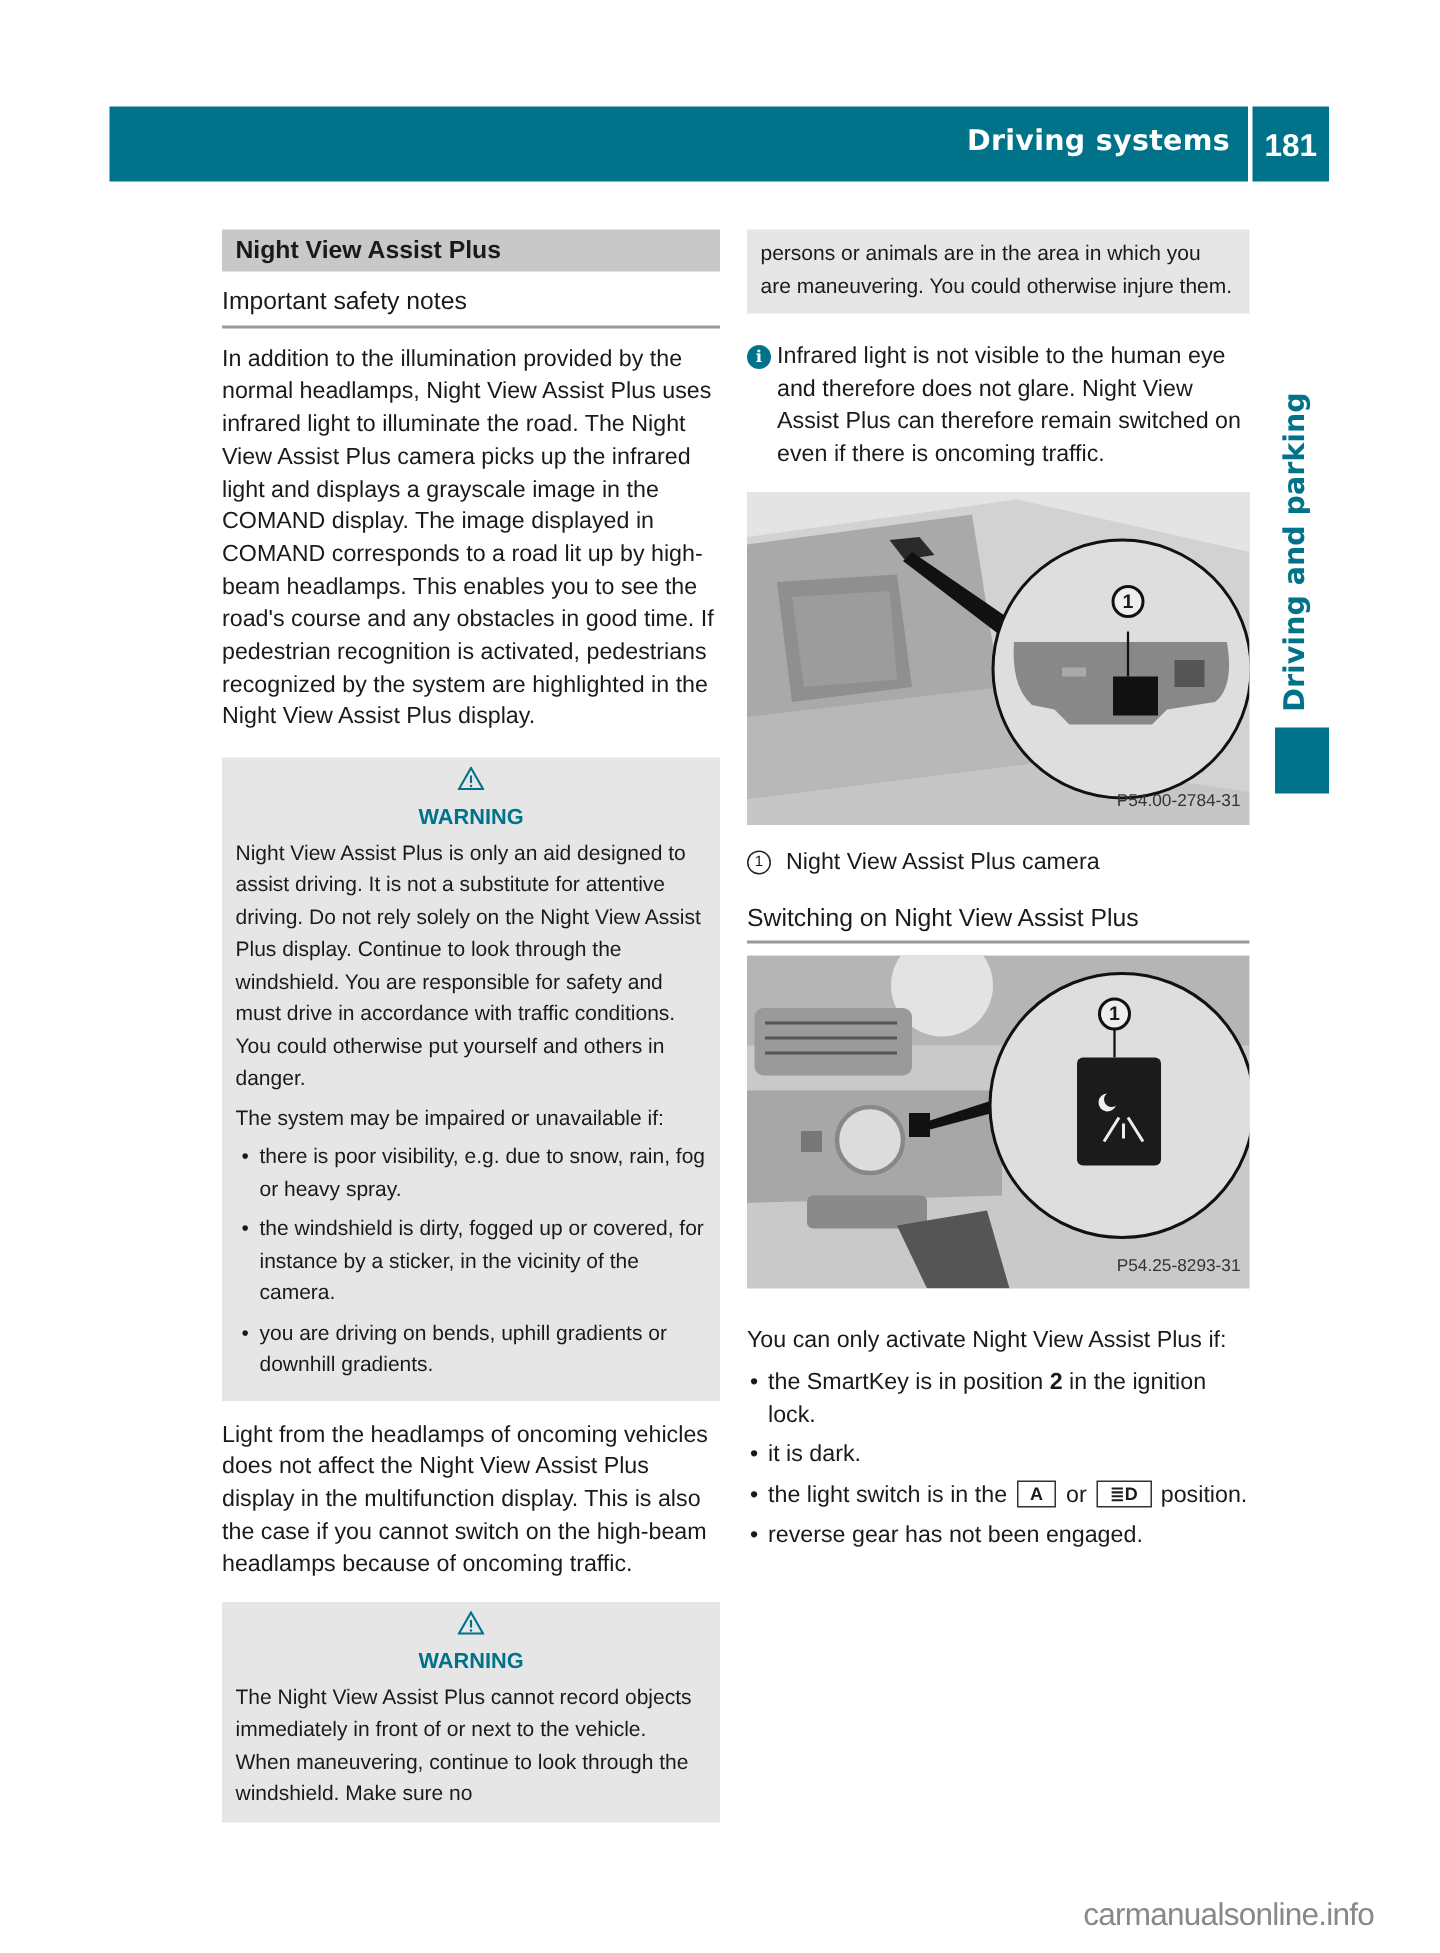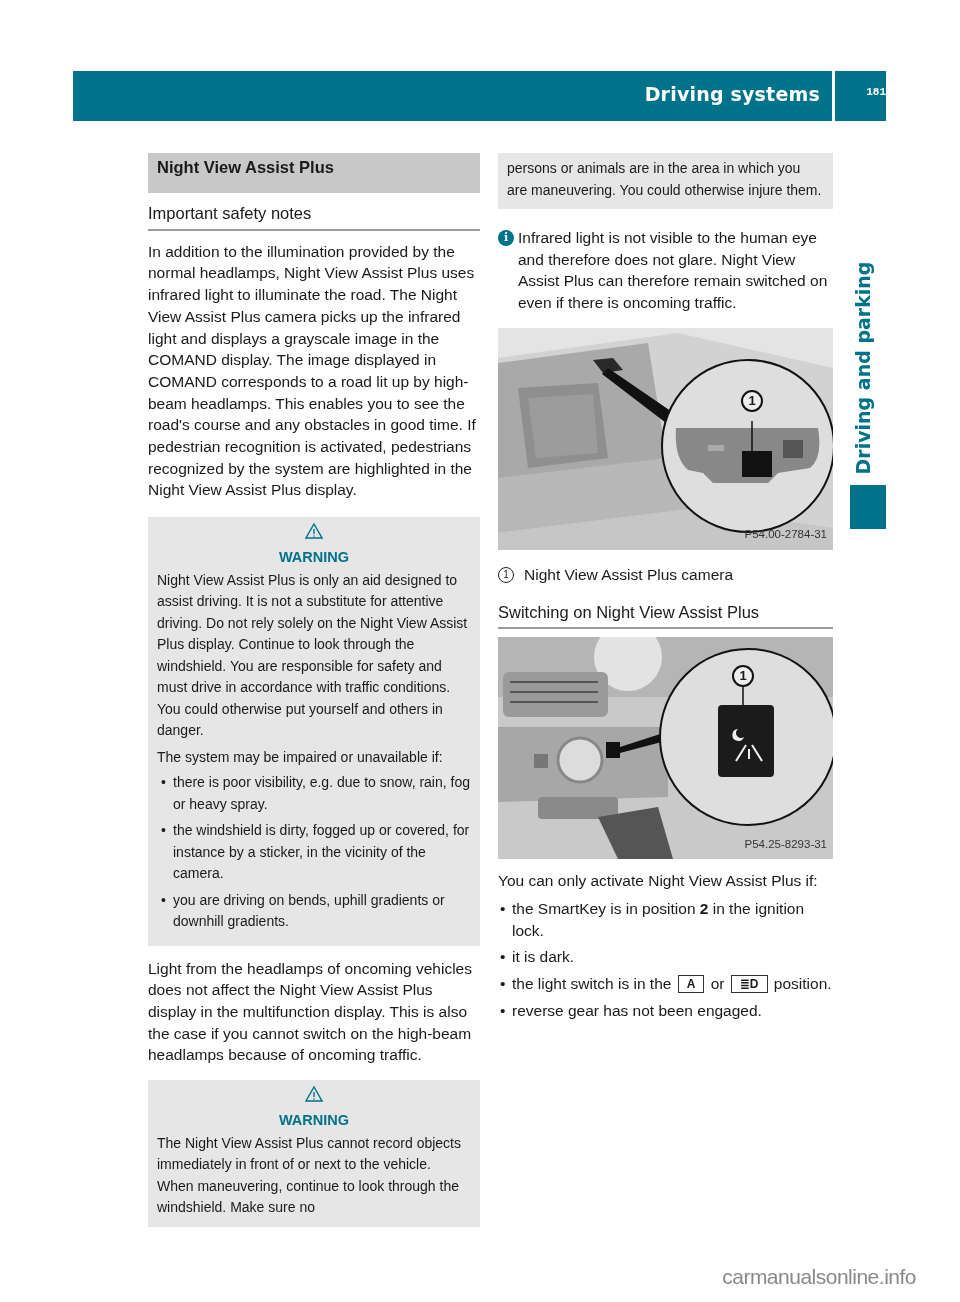--- a/index.html
+++ b/index.html
@@ -2,31 +2,31 @@
 <html><head>
   <meta charset="utf-8">
   <style>
     * { box-sizing: border-box; margin: 0; padding: 0; }
     html, body { width: 960px; height: 1302px; background: #ffffff; overflow: hidden; }
     body { position: relative; font-family: "Liberation Sans", "DejaVu Sans", sans-serif; color: #1a1a1a; }
 
     .header-bar { position: absolute; left: 73px; top: 71px; width: 759px; height: 50px; background: #00728a; }
     .header-title { position: absolute; right: 12px; top: 12px; color: #fff; font-family: "DejaVu Sans", sans-serif; font-weight: bold; font-size: 19px; letter-spacing: 0.2px; }
     .page-box { position: absolute; left: 835px; top: 71px; width: 51px; height: 50px; background: #00728a; }
-    .page-num { position: absolute; left: 0; right: 0; top: 15px; text-align: right; color: #fff; font-family: Liberation Mono, monospace; font-weight: bold; font-size: 11px; }
+    .page-num { position: absolute; left: 0; right: 0; top: 15px; text-align: center; color: #fff; font-family: Liberation Sans, sans-serif; font-weight: bold; font-size: 21px; }
 
     .side-tab-text { position: absolute; left: 848px; top: 255px; width: 30px; height: 225px; }
     .side-tab-text span { position: absolute; left: 50%; top: 50%; transform: translate(-50%, -50%) rotate(-90deg); white-space: nowrap; color: #00728a; font-family: "DejaVu Sans", sans-serif; font-weight: bold; font-size: 19px; }
     .side-tab-square { position: absolute; left: 850px; top: 485px; width: 36px; height: 44px; background: #00728a; }
 
     .col { position: absolute; font-size: 15.5px; line-height: 21.7px; }
     .col-left { left: 148px; top: 153px; width: 332px; }
     .col-right { left: 498px; top: 153px; width: 335px; }
 
-    .section-banner { background: #c8c8c8; height: 40px; padding: 4px 9px; font-weight: bold; font-size: 16.5px; }
+    .section-banner { background: #c8c8c8; height: 28px; padding: 4px 9px; font-weight: bold; font-size: 16.5px; }
     .subhead { font-weight: normal; font-size: 16.5px; margin-top: 10px; padding-bottom: 4px; border-bottom: 2px solid #9a9a9a; }
     .para { margin-top: 10px; }
 
     .warn-box { background: #e6e6e6; padding: 6px 9px 8px 9px; font-size: 14px; line-height: 21.5px; }
     .warn-head { display: flex; align-items: center; gap: 8px; color: #00728a; font-weight: bold; font-size: 14.5px; flex-direction: column; }
     .warn-head svg { width: 18px; height: 16px; }
     .warn-box .wp { margin-top: 1px; }
     .warn-box ul { list-style: none; margin-top: 4px; }
     .warn-box li { position: relative; padding-left: 16px; margin-bottom: 5px; }
     .warn-box li::before, .bul li::before { content: "\2022"; position: absolute; left: 4px; top: 0; }
@@ -162,21 +162,21 @@
       <path d="M240 92 a6 6 0 1 0 6 8 a5 5 0 1 1 -6 -8 z" fill="#eee"></path>
       <line x1="248" y1="108" x2="238" y2="124" stroke="#eee" stroke-width="2"></line>
       <line x1="254" y1="108" x2="264" y2="124" stroke="#eee" stroke-width="2"></line>
       <line x1="251" y1="112" x2="251" y2="122" stroke="#eee" stroke-width="2"></line>
       <line x1="245" y1="38" x2="245" y2="68" stroke="#111" stroke-width="1.5"></line>
     </svg>
     <div class="callout" style="left:234px; top:28px;">1</div>
     <span class="fig-code">P54.25-8293-31</span>
   </div>
 
-  <p class="para" style="margin-top:11px;">You can only activate Night View Assist Plus if:</p>
+  <p class="para" style="margin-top:24px;">You can only activate Night View Assist Plus if:</p>
   <ul class="bul">
     <li><span>the SmartKey is in position </span><b>2</b><span> in the ignition lock.</span></li>
     <li>it is dark.</li>
     <li><span>the light switch is in the </span><span class="keybox">A</span><span> or </span><span class="keybox">≣D</span><span> position.</span></li>
     <li>reverse gear has not been engaged.</li>
   </ul>
 </div>
 
 <div class="watermark">carmanualsonline.info</div>
 

